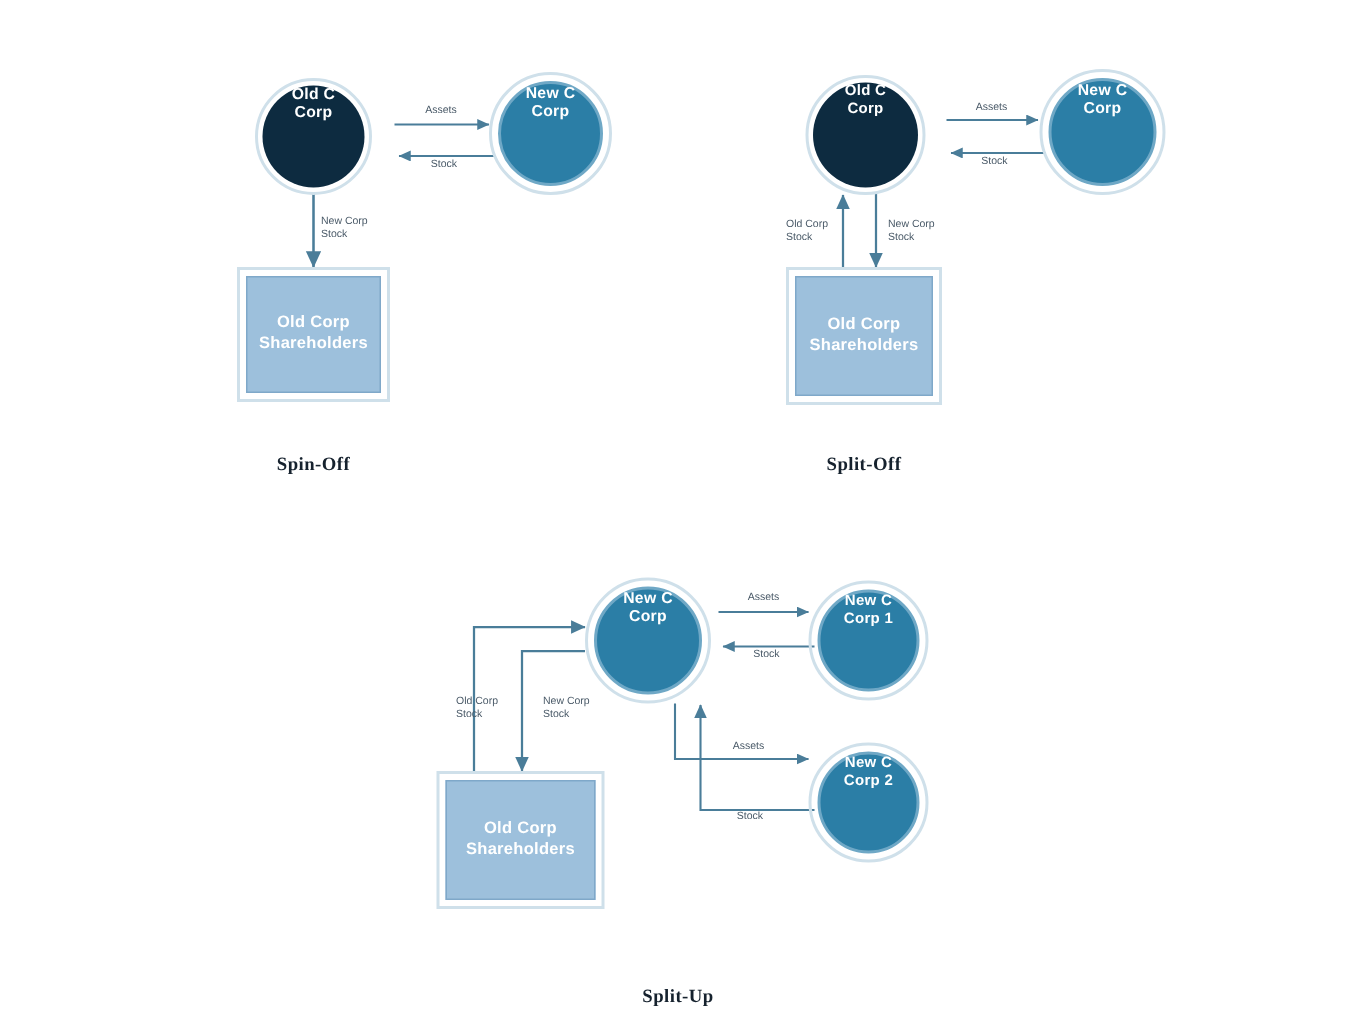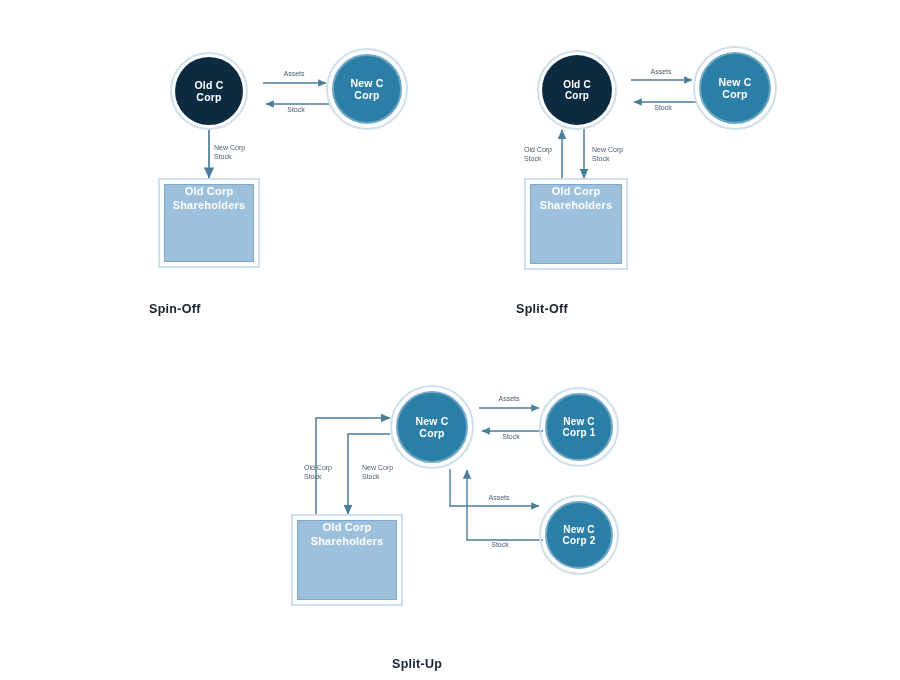--- a/index.html
+++ b/index.html
@@ -7,21 +7,21 @@
     width:900px;height:680px;
     background:#ffffff;
     font-family:"Liberation Sans", sans-serif;
     position:relative;
     overflow:hidden;
   }
   .canvas{position:absolute;left:0;top:0;width:900px;height:680px;}
   .svg-layer{position:absolute;left:0;top:0;width:900px;height:680px;}
   .circle{
     border-radius:50%;
-    display:flex;align-items:center;justify-content:center;
+    display:flex;align-items:flex-start;justify-content:center;
     text-align:center;
     box-sizing:border-box;
   }
   .ring{
     border-radius:50%;
     box-sizing:border-box;
     display:flex;align-items:center;justify-content:center;
   }
   .node-label{
     color:#ffffff;
@@ -34,21 +34,21 @@
   
   .box-outer{
     position:absolute;
     box-sizing:border-box;
     background:#ffffff;
     display:flex;align-items:center;justify-content:center;
   }
   .box-inner{
     box-sizing:border-box;
     width:100%;height:100%;
-    display:flex;justify-content:center;
+    display:flex;align-items:center;justify-content:center;
     text-align:center;
   }
   .box-label{
     color:#ffffff;
     font-weight:bold;
     line-height:1.25;
     white-space:pre-line;
     font-size:11px;
     letter-spacing:0.2px;
   }
@@ -62,21 +62,23 @@
     white-space:pre-line;
     text-align:center;
   }
 
   
   .caption{
     position:absolute;
     color:#16222e;
     font-weight:bold;
     font-size:12.5px;
+    text-align:center;
     letter-spacing:0.3px;
+    font-family:Liberation Serif, serif;
   }
 </style>
 </head>
 <body>
 
 <div class="canvas">
 
   <svg class="svg-layer" viewBox="0 0 900 680">
     <defs>
       <marker id="ah" markerWidth="7" markerHeight="7" refX="5.6" refY="2.6" orient="auto">

